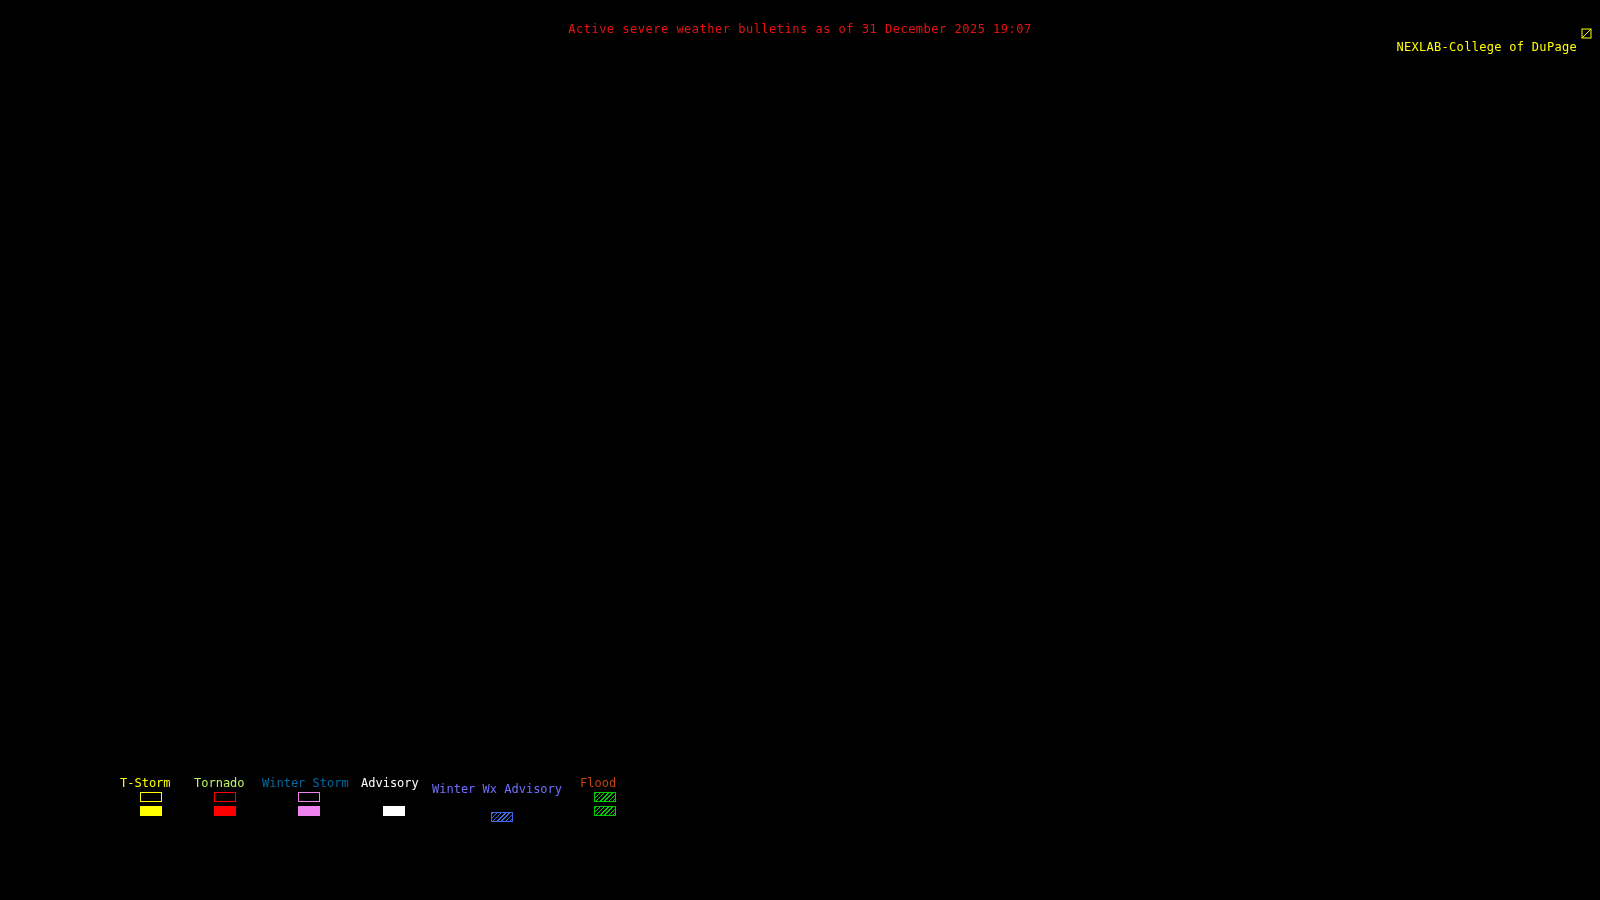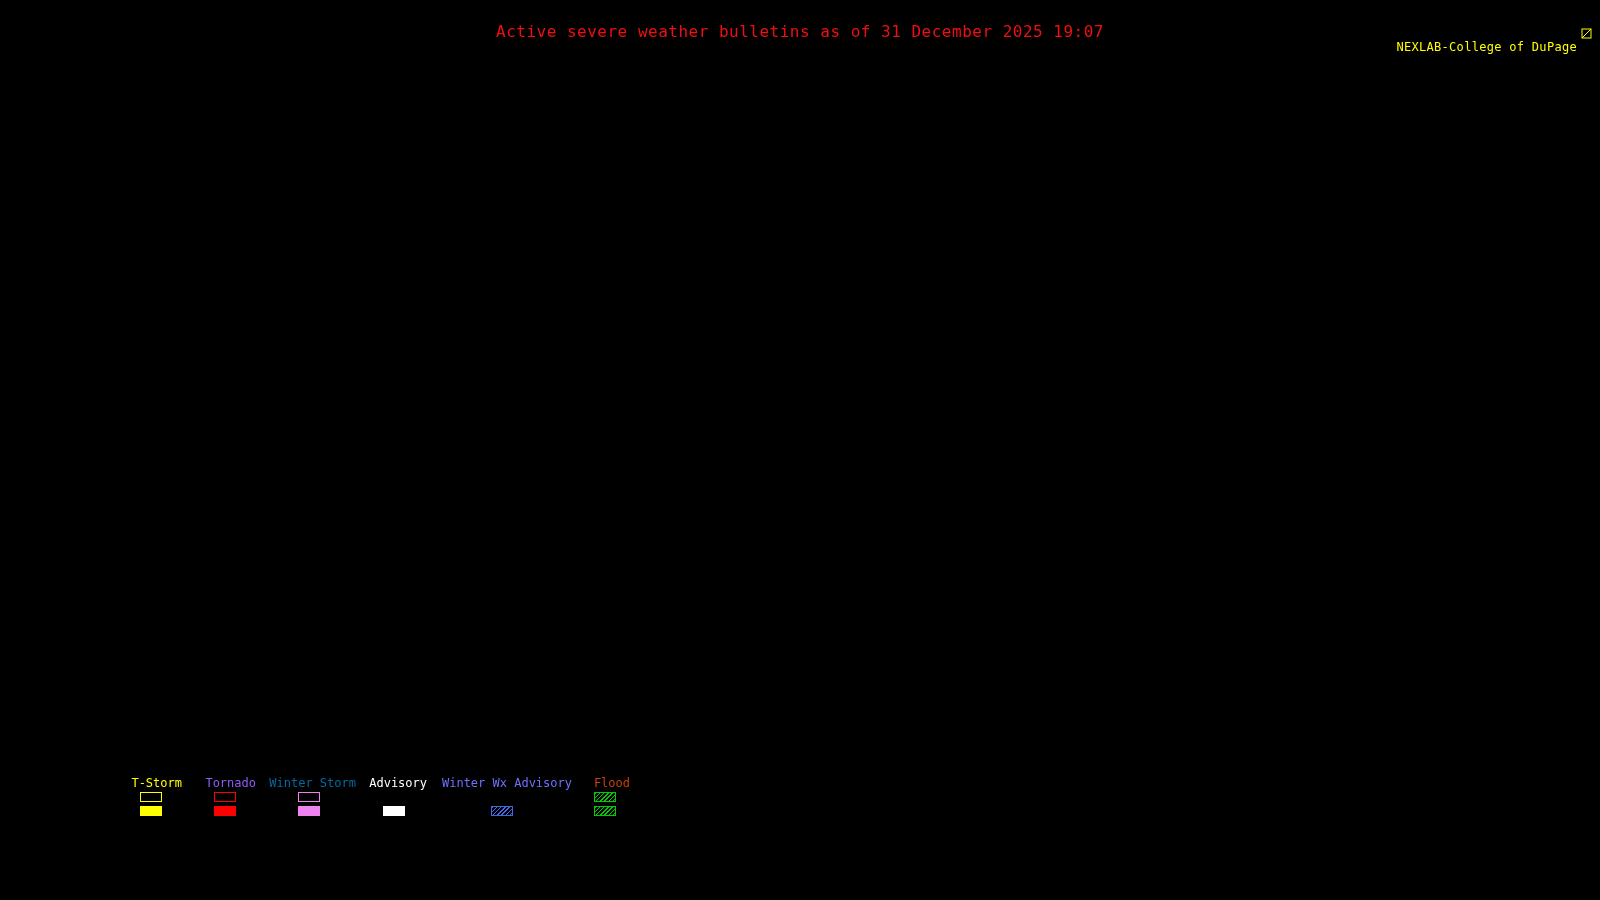--- a/index.html
+++ b/index.html
@@ -18,21 +18,21 @@
     position: absolute;
     inset: 0;
     background: #000000;
   }
   .title {
     position: absolute;
     top: 22px;
     left: 0;
     width: 100%;
     text-align: center;
-    font-size: 16px;
+    font-size: 12px;
     letter-spacing: 0.5px;
     white-space: pre;
   }
   .attribution-wrap {
     position: absolute;
     top: 4px;
     right: 8px;
     display: flex;
     align-items: center;
     gap: 4px;
@@ -51,21 +51,21 @@
   .legend {
     position: absolute;
     left: 0;
     top: 770px;
     width: 700px;
     height: 60px;
   }
   .legend-col {
     position: absolute;
     top: 776px;
-    text-align: right;
+    text-align: left;
   }
   .col-label {
     font-size: 12px;
     line-height: 14px;
     white-space: pre;
   }
   .box-slot {
     height: 14px;
     display: flex;
     align-items: center;
@@ -106,21 +106,21 @@
     <div class="legend-col" style="left: 120px; width: 62px;">
       <div class="col-label" style="color: rgb(255, 255, 0);">T-Storm</div>
       <div class="box-slot">
         <span class="swatch" style="border-color: rgb(255, 255, 0);"></span>
       </div>
       <div class="box-slot">
         <span class="swatch" style="border-color: rgb(255, 255, 0); background-color: rgb(255, 255, 0);"></span>
       </div>
     </div>
     <div class="legend-col" style="left: 194px; width: 62px;">
-      <div class="col-label" style="color: #8b5cf6;">Tornado</div>
+      <div class="col-label" style="color: #bef264;">Tornado</div>
       <div class="box-slot">
         <span class="swatch" style="border-color: rgb(255, 0, 0);"></span>
       </div>
       <div class="box-slot">
         <span class="swatch" style="border-color: rgb(255, 0, 0); background-color: rgb(255, 0, 0);"></span>
       </div>
     </div>
     <div class="legend-col" style="left: 262px; width: 94px;">
       <div class="col-label" style="color: #0369a1;">Winter Storm</div>
       <div class="box-slot">
@@ -130,21 +130,21 @@
         <span class="swatch" style="border-color: rgb(238, 130, 238); background-color: rgb(238, 130, 238);"></span>
       </div>
     </div>
     <div class="legend-col" style="left: 361px; width: 66px;">
       <div class="col-label" style="color: rgb(255, 255, 255);">Advisory</div>
       <div class="box-slot"></div>
       <div class="box-slot">
         <span class="swatch" style="border-color: rgb(255, 255, 255); background-color: rgb(255, 255, 255);"></span>
       </div>
     </div>
-    <div class="legend-col" style="left: 432px; width: 140px;">
+    <div class="legend-col" style="left: 432px; width: 140px; margin-top: 6px;">
       <div class="col-label" style="color: rgb(112, 112, 255);">Winter Wx Advisory</div>
       <div class="box-slot"></div>
       <div class="box-slot">
         <span class="swatch" style="border-color: rgb(65, 105, 225); background-image: repeating-linear-gradient(135deg, rgb(65, 105, 225) 0px, rgb(65, 105, 225) 1px, transparent 1px, transparent 3px);"></span>
       </div>
     </div>
     <div class="legend-col" style="left: 580px; width: 50px;">
       <div class="col-label" style="color: #c2410c;">Flood</div>
       <div class="box-slot">
         <span class="swatch" style="border-color: rgb(0, 204, 0); background-image: repeating-linear-gradient(135deg, rgb(0, 204, 0) 0px, rgb(0, 204, 0) 1px, transparent 1px, transparent 3px);"></span>

